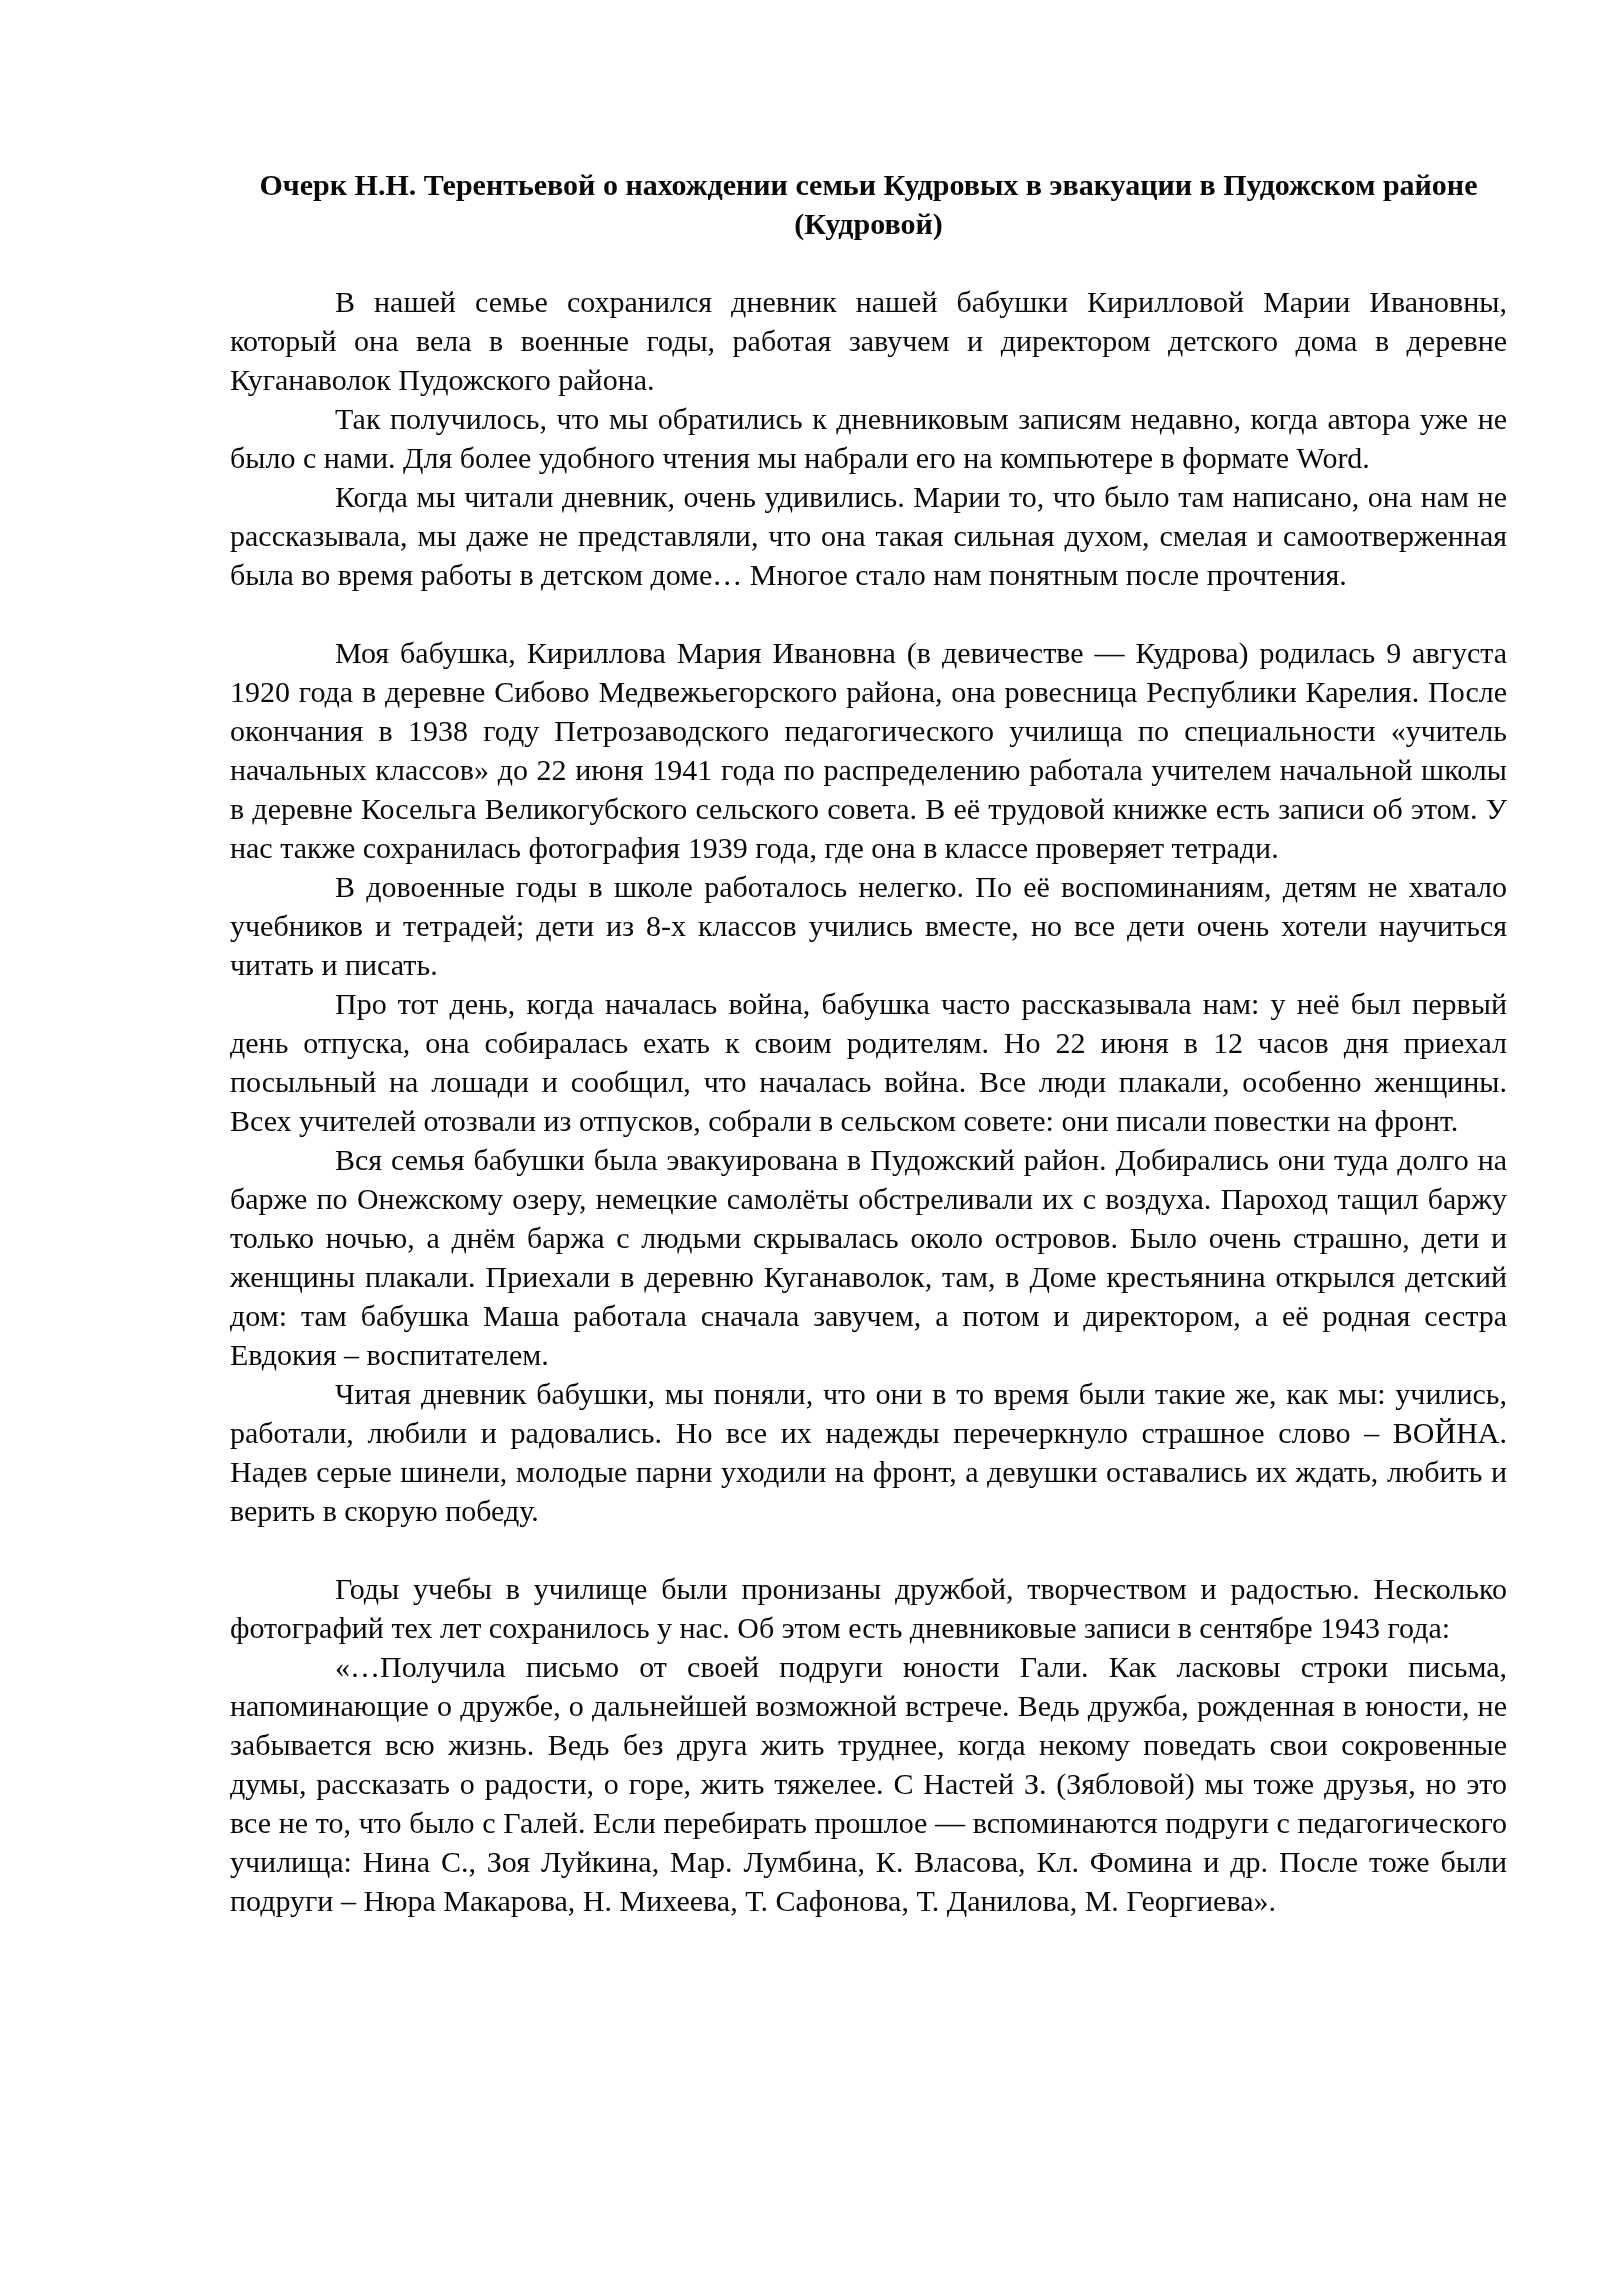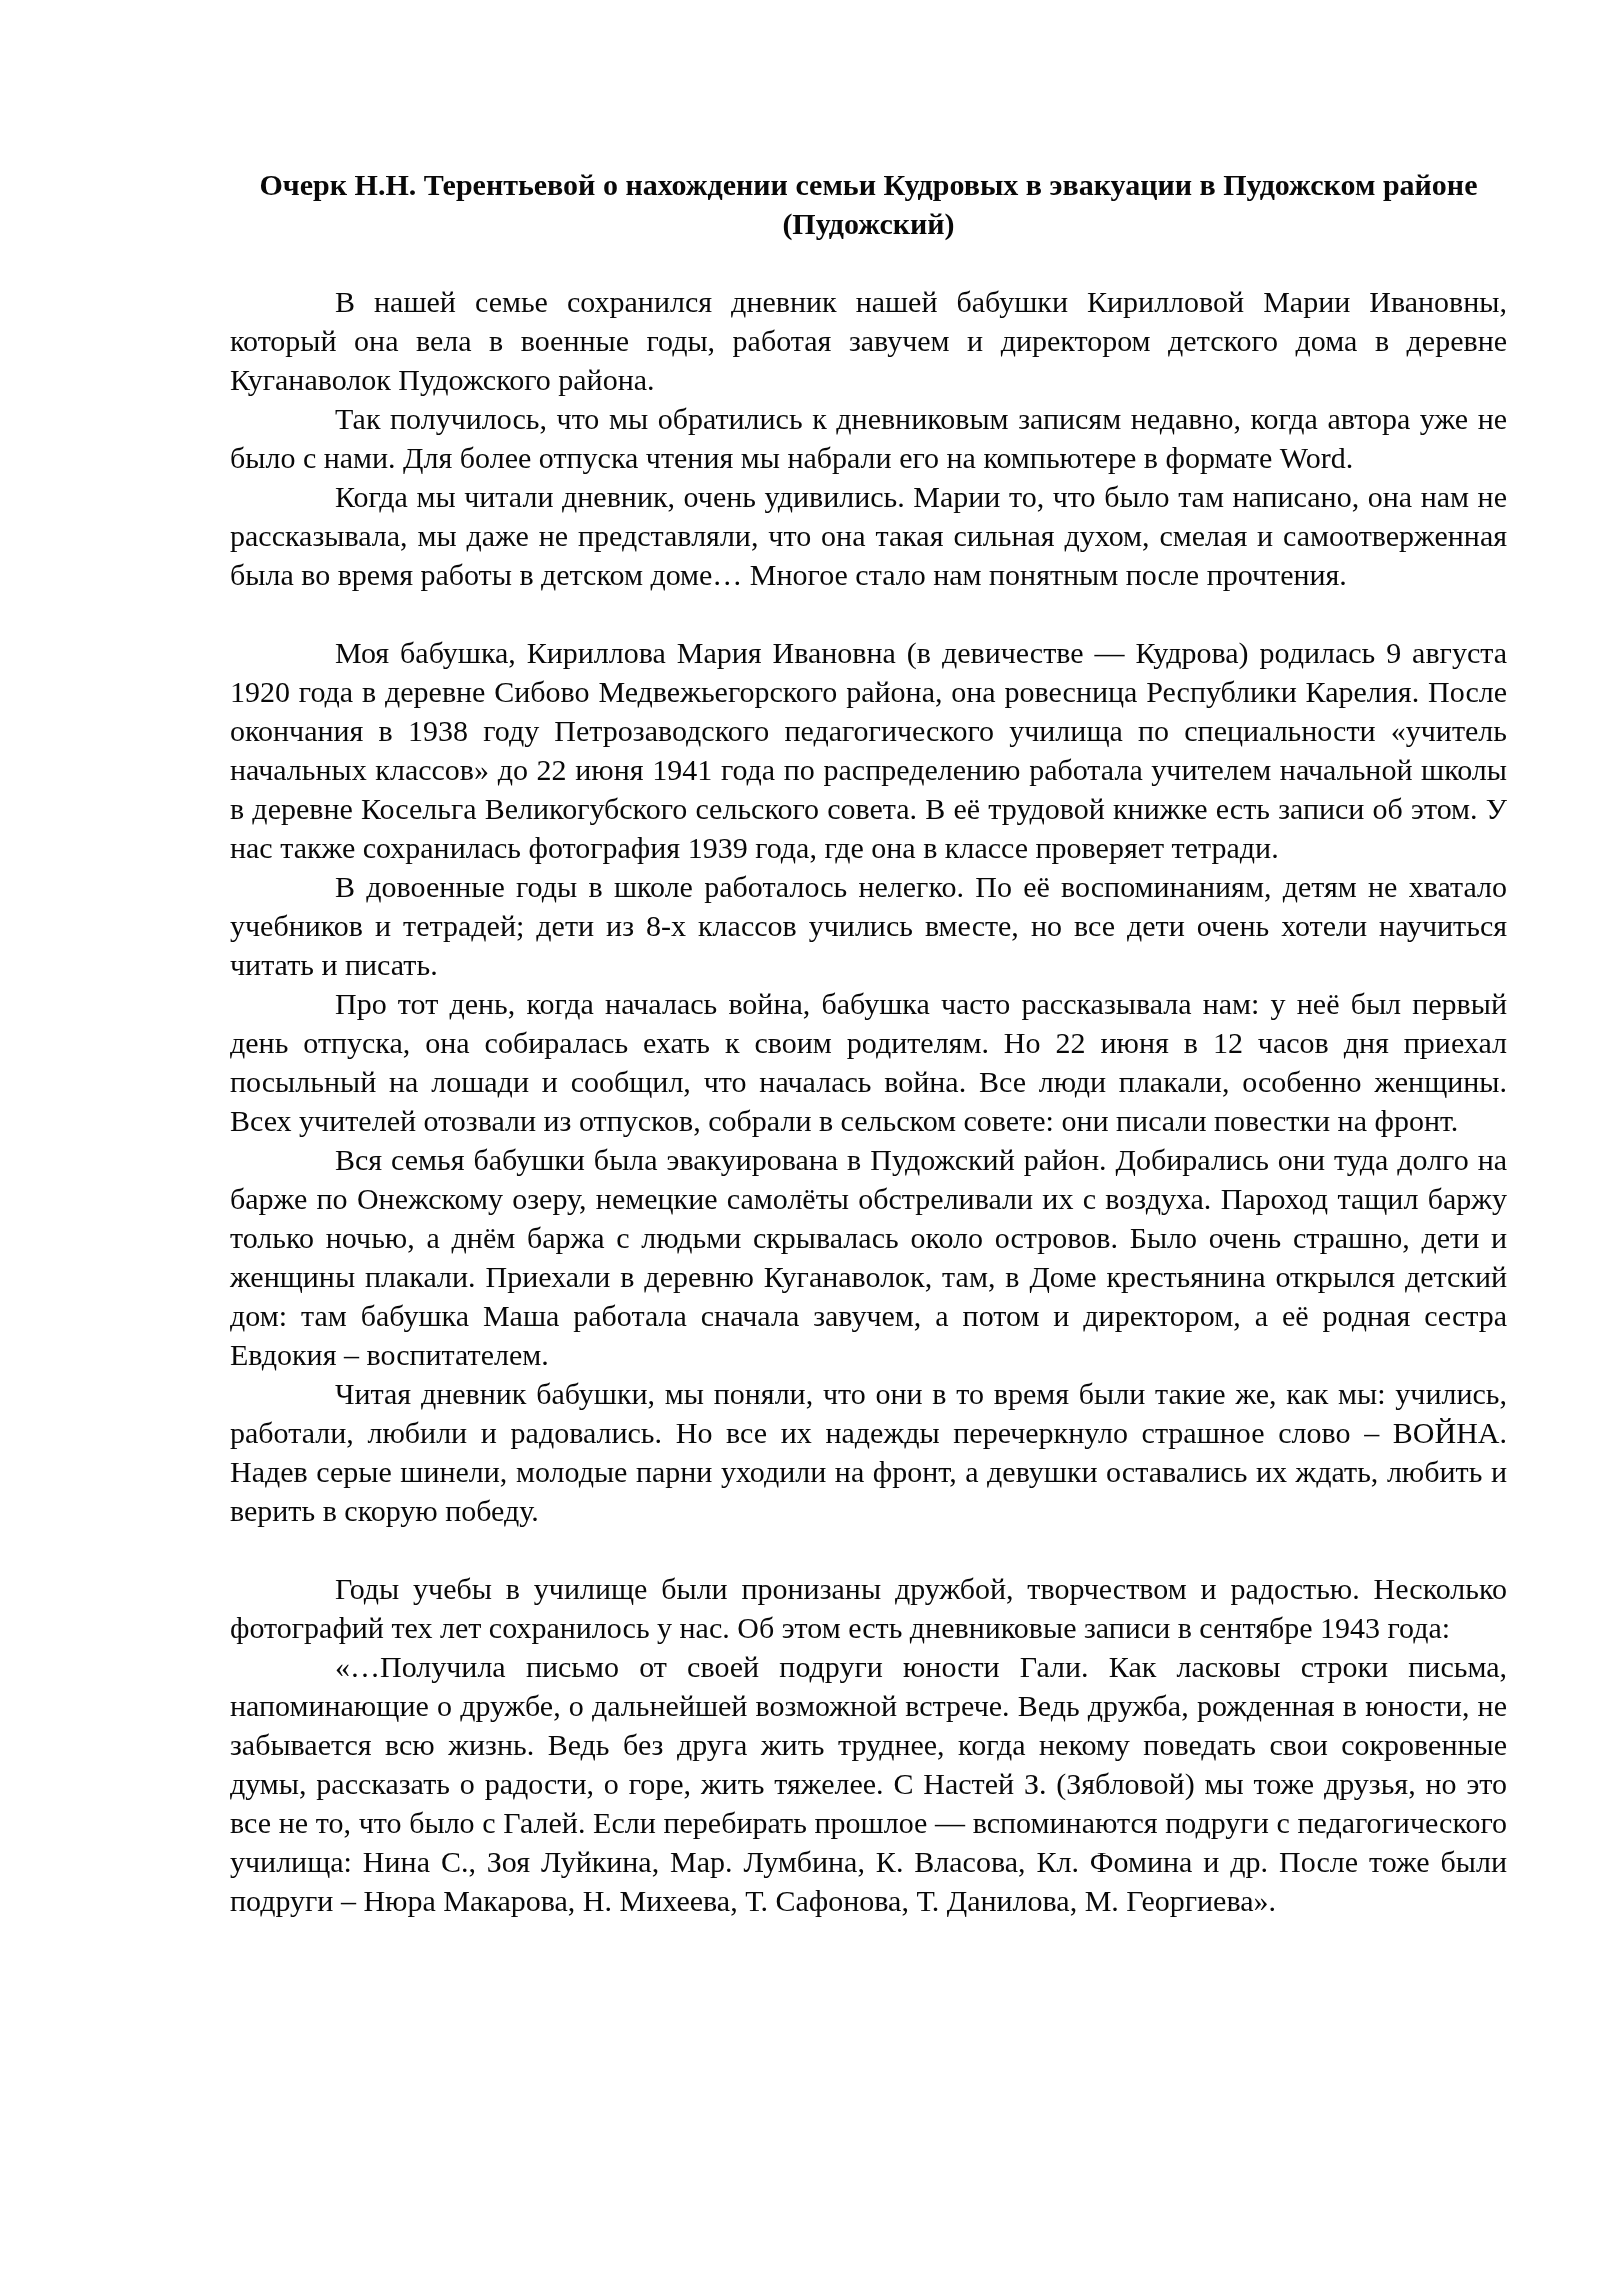--- a/index.html
+++ b/index.html
@@ -37,27 +37,27 @@
     height: 39px;
   }
 </style>
 </head>
 <body>
 
 <div class="page">
 
   <div class="doc-title">
     <div class="title-line">Очерк Н.Н. Терентьевой о нахождении семьи Кудровых в эвакуации в Пудожском районе</div>
-    <div class="title-line">(Пудожский)</div>
+    <div class="title-line">(Кудровой)</div>
   </div>
 
   <div class="blank-line"></div>
 
   <p class="para">В нашей семье сохранился дневник нашей бабушки Кирилловой Марии Ивановны, который она вела в военные годы, работая завучем и директором детского дома в деревне Куганаволок Пудожского района.</p>
-  <p class="para">Так получилось, что мы обратились к дневниковым записям недавно, когда автора уже не было с нами.  Для более отпуска чтения мы набрали его на компьютере в формате Word.</p>
+  <p class="para">Так получилось, что мы обратились к дневниковым записям недавно, когда автора уже не было с нами.  Для более удобного чтения мы набрали его на компьютере в формате Word.</p>
   <p class="para">Когда мы читали дневник, очень  удивились. Марии то, что было там написано, она нам не рассказывала,  мы  даже не представляли, что она такая сильная духом, смелая и самоотверженная была во время работы в детском доме… Многое стало нам понятным после прочтения.</p>
 
   <div class="blank-line"></div>
 
   <p class="para">Моя бабушка, Кириллова Мария Ивановна (в девичестве — Кудрова) родилась 9 августа 1920 года в деревне Сибово Медвежьегорского района, она ровесница Республики Карелия. После окончания в 1938 году Петрозаводского педагогического училища по специальности «учитель начальных классов» до 22 июня 1941 года по распределению работала учителем начальной школы в деревне Косельга Великогубского сельского совета. В её трудовой книжке есть записи об этом. У нас также сохранилась фотография 1939 года, где она в классе проверяет тетради.</p>
   <p class="para">В довоенные годы в школе работалось нелегко. По её воспоминаниям, детям не хватало учебников и тетрадей; дети из 8-х классов учились вместе, но все дети очень хотели научиться читать и писать.</p>
   <p class="para">Про тот день, когда началась война, бабушка часто рассказывала нам: у неё был первый день отпуска, она собиралась ехать к своим родителям. Но 22 июня в 12 часов дня приехал посыльный на лошади и сообщил, что началась война. Все люди плакали, особенно женщины. Всех учителей отозвали из отпусков, собрали в сельском совете: они писали повестки на фронт.</p>
   <p class="para">Вся семья бабушки была эвакуирована в Пудожский район. Добирались они туда долго на барже по Онежскому озеру, немецкие самолёты обстреливали их с воздуха. Пароход тащил баржу только ночью, а днём баржа с людьми скрывалась около островов. Было очень страшно, дети и женщины плакали. Приехали в деревню Куганаволок, там, в Доме крестьянина открылся детский дом: там бабушка Маша работала сначала завучем, а потом и директором, а её родная сестра Евдокия – воспитателем.</p>
   <p class="para">Читая дневник бабушки, мы поняли, что они в то время были такие же, как мы: учились, работали, любили и радовались. Но все их надежды перечеркнуло страшное слово – ВОЙНА. Надев серые шинели, молодые парни уходили на фронт, а девушки оставались их ждать, любить и верить в скорую победу.</p>
 

